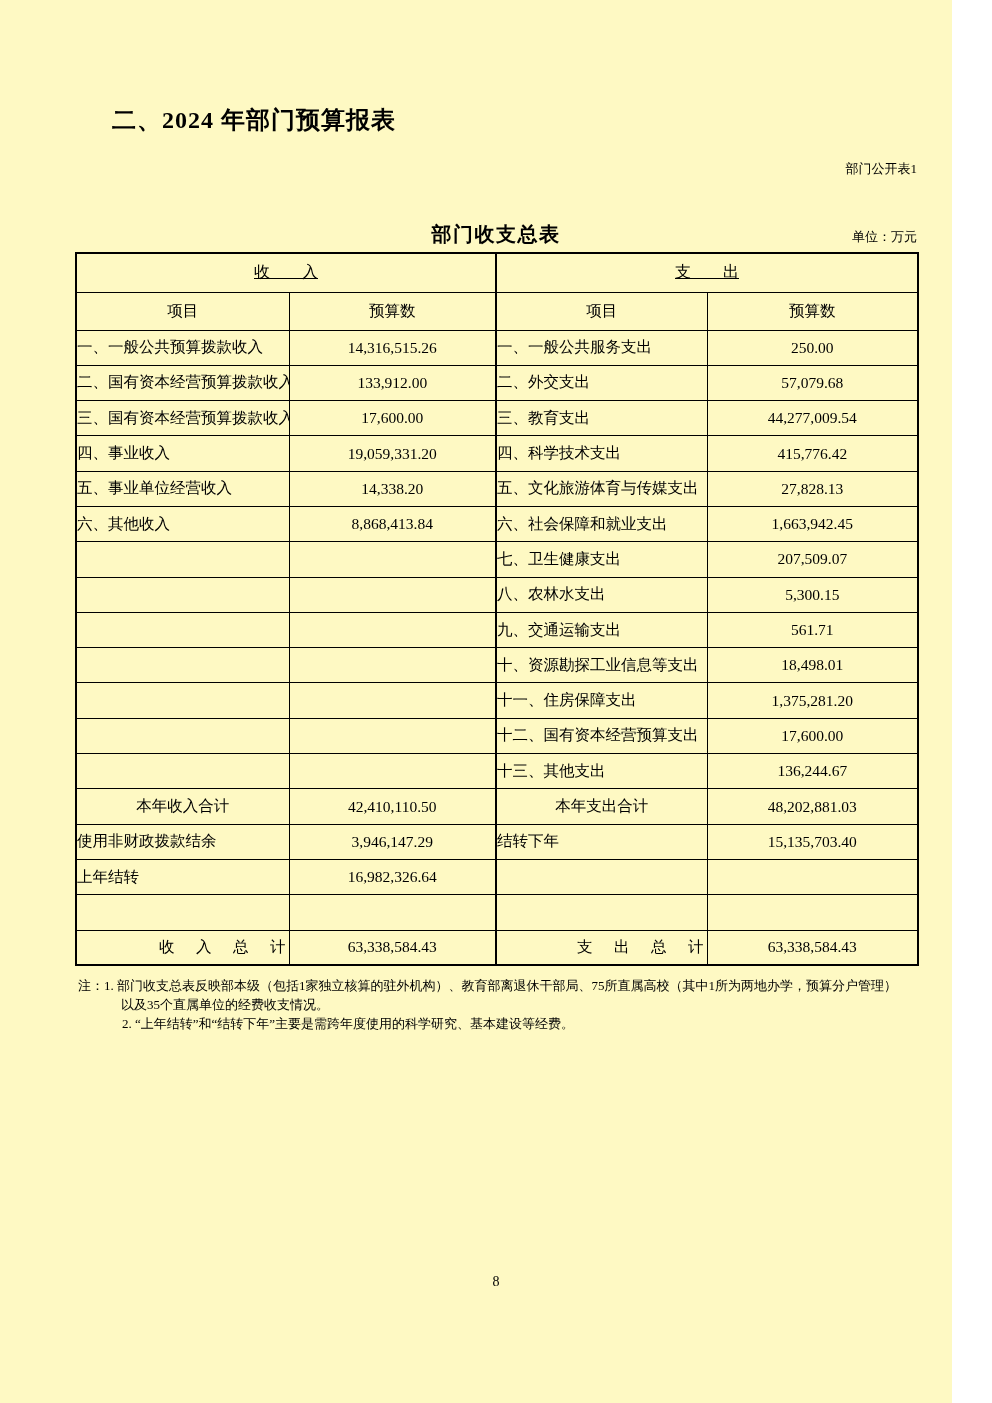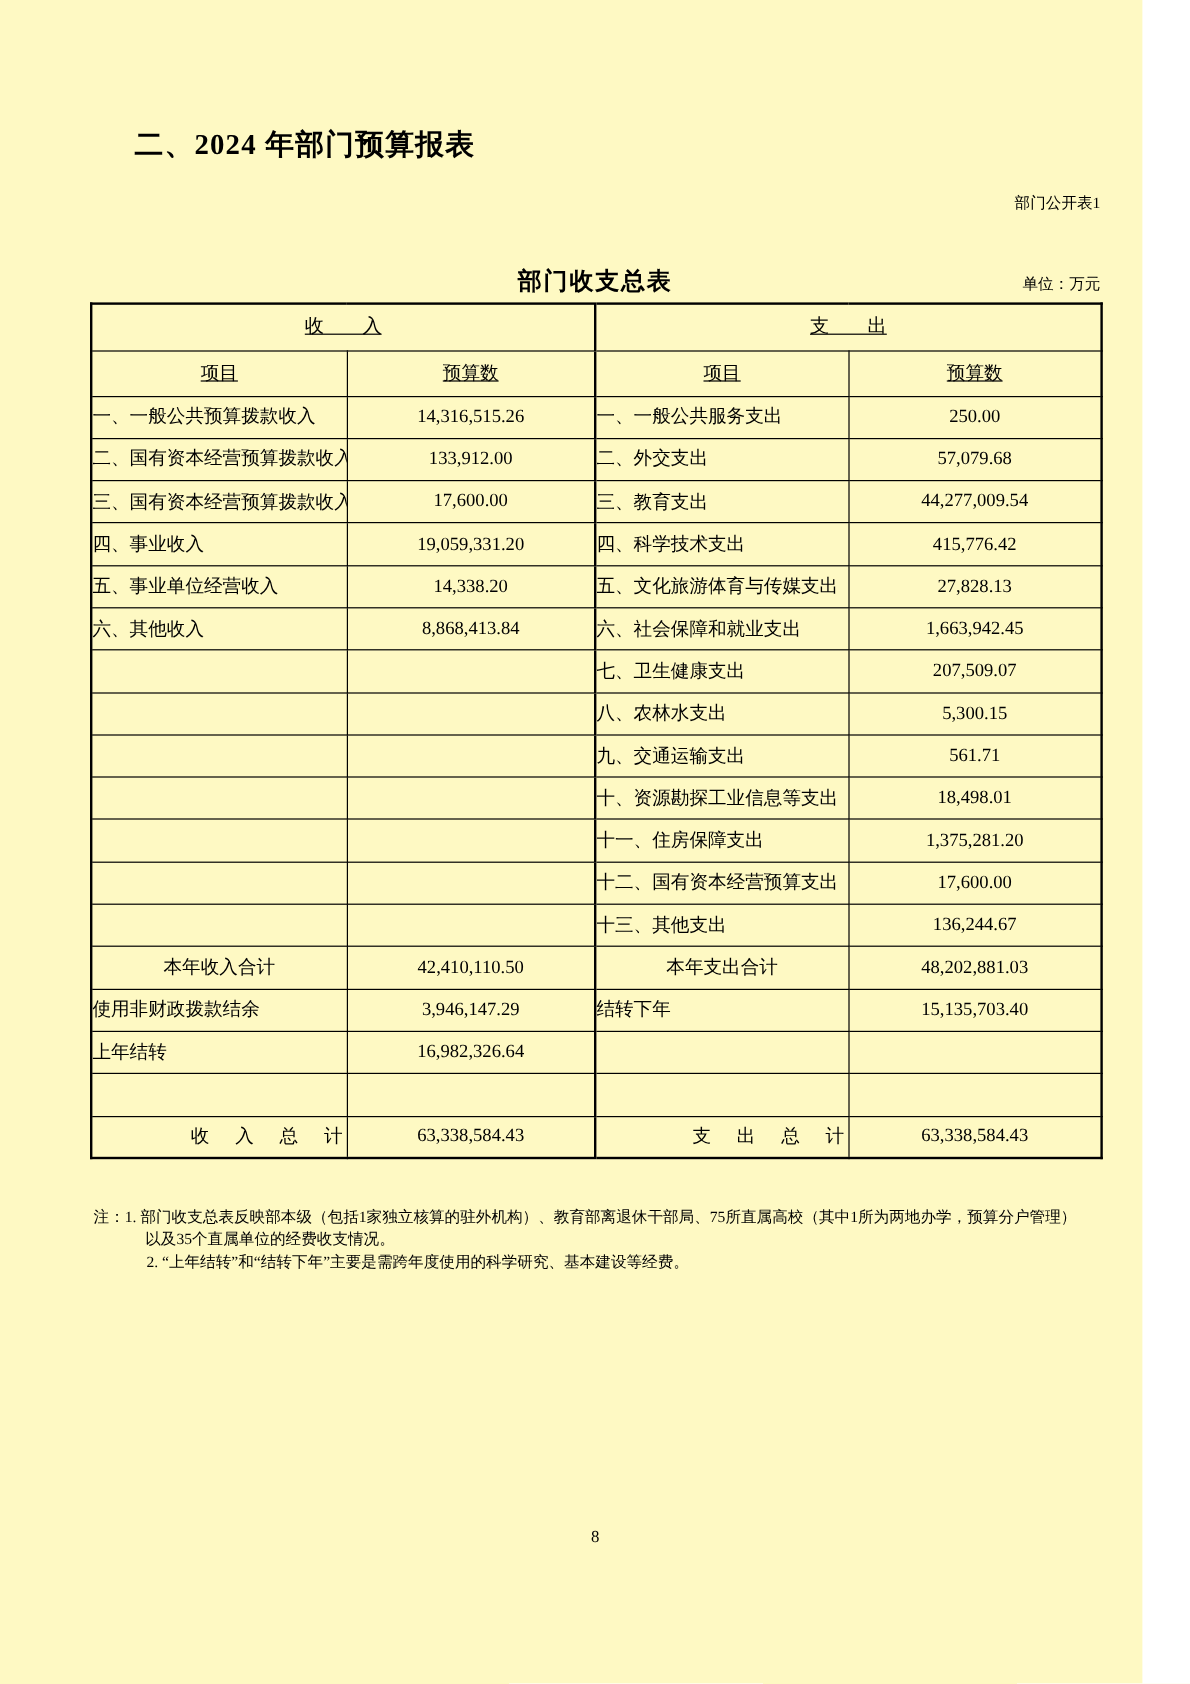--- a/index.html
+++ b/index.html
@@ -38,38 +38,38 @@
   }
   #budget-table td, #budget-table th {
     border: 1px solid #000;
     padding: 0;
     vertical-align: middle;
     font-weight: normal;
     overflow: hidden;
   }
   #budget-table .d { border-left: 2px solid #000; }   
   tr.hr1 { height: 39px; text-decoration: underline; }
-  tr.hr2 { height: 38px; text-decoration: underline; }
+  tr.hr2 { height: 38px; }
   tr.r   { height: 35.3px; }
   .th1 { text-align: center; font-size: 16px; white-space: pre; }
   .th2 { text-align: center; }
   .ci  { text-align: left; padding-left: 3px; white-space: nowrap; }  
   .cv  { text-align: center; padding-right: 13px; white-space: nowrap; } 
   .cc  { text-align: center; white-space: nowrap; }                    
   .ct  { text-align: right; white-space: pre; letter-spacing: 3px; font-family: Liberation Serif, serif; }  
 
   #notes {
     position: absolute;
     left: 78px;
     top: 976px;
     width: 900px;
     font-size: 13px;
     line-height: 19px;
   }
-  #notes .nrow { white-space: nowrap; margin-top: 28px; }
+  #notes .nrow { white-space: nowrap; }
   #note-line2 { margin-left: 43px; white-space: nowrap; }
   #note-line3 { margin-left: 44px; white-space: nowrap; }
 
   #page-number {
     position: absolute;
     left: 0;
     top: 1274px;
     width: 992px;
     text-align: center;
     font-size: 14px;

